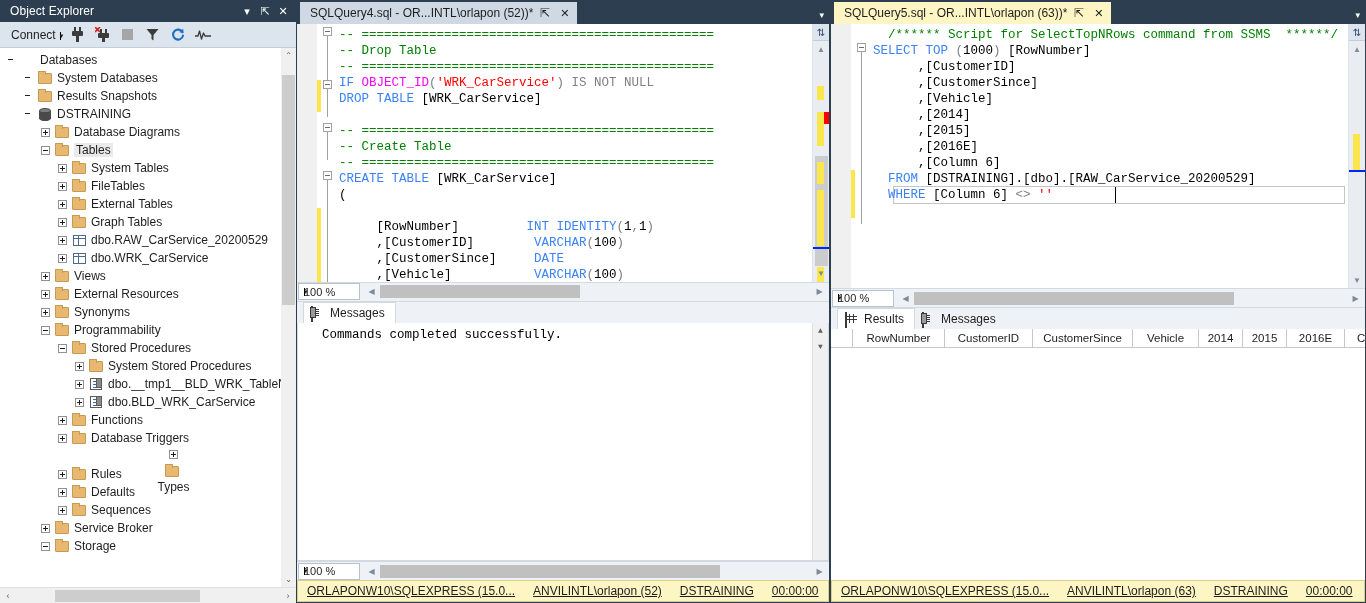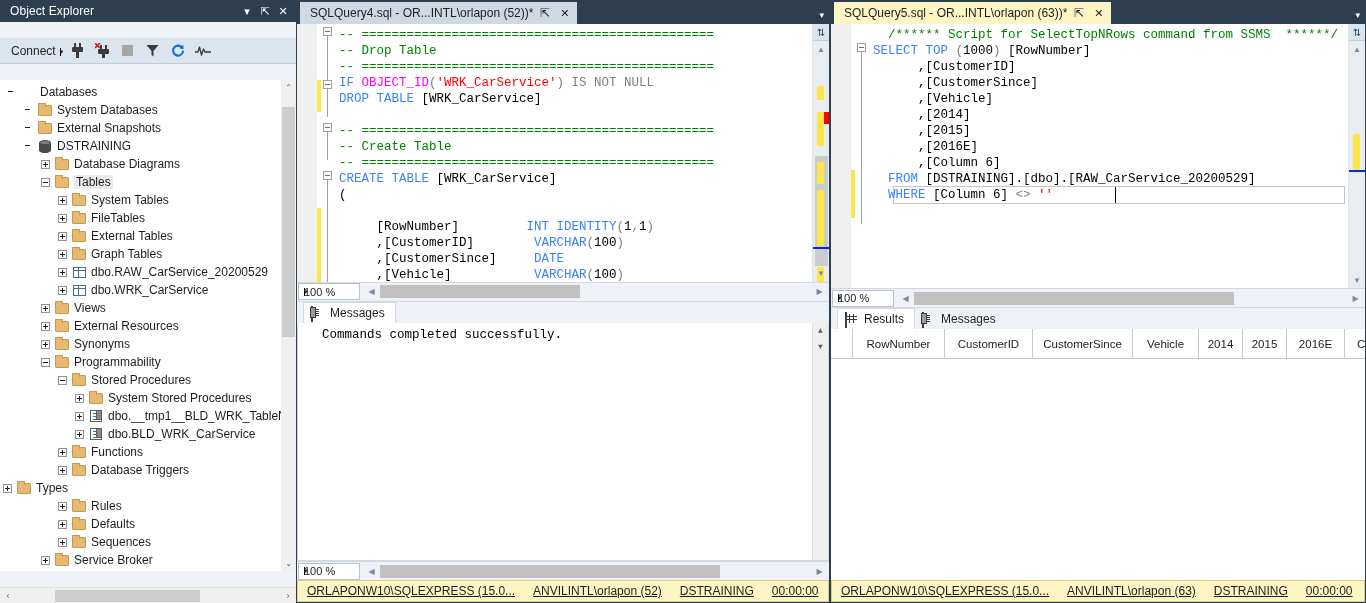--- a/index.html
+++ b/index.html
@@ -15,21 +15,21 @@
     position: relative;
     width: 1366px; height: 603px;
     background: #2d3e50;
   }
 
   
   #object-explorer {
     position: absolute; left: 0; top: 0;
     width: 296px; height: 603px;
     background: #eff3f7;
-    display: flex; flex-direction: column; gap: 16px;
+    display: flex; flex-direction: column;
   }
   .oe-titlebar {
     height: 22px;
     background: #2d3e50;
     color: #ffffff;
     display: flex; align-items: center;
     padding: 0 4px 0 10px;
     font-size: 12px;
   }
   .oe-title { flex: 1; letter-spacing: .1px; }
@@ -378,21 +378,21 @@
     width: 5px; height: 1px; background: #3b3b3b;
     box-shadow: 0 2px 0 #3b3b3b, 0 4px 0 #3b3b3b, 0 6px 0 #3b3b3b;
   }
   .ico-msg::after {
     content: ""; position: absolute; right: -4px; top: 0px;
     width: 4px; height: 9px; background: #9a9a9a; border: 1px solid #3b3b3b;
   }
 
   .grid-panel { flex: 1; background: #ffffff; overflow: hidden; position: relative; }
   .grid-header {
-    height: 30px; display: flex;
+    height: 19px; display: flex;
     border-bottom: 1px solid #c8c8c8;
     background: #ffffff;
     font-size: 11.5px;
   }
   .gh-corner { width: 22px; flex: 0 0 22px; border-right: 1px solid #c8c8c8; }
   .gh-cell {
     border-right: 1px solid #c8c8c8;
     display: flex; align-items: center; justify-content: center;
     padding: 0 6px;
     color: #1e1e1e; white-space: nowrap;
@@ -521,21 +521,21 @@
           </span>
           <span class="tlabel">System Databases</span>
         </div>
         <div class="tnode" style="padding-left: 21px;">
           <span class="expander none">
             <i></i>
           </span>
           <span class="ico">
             <span class="folder"></span>
           </span>
-          <span class="tlabel">External Snapshots</span>
+          <span class="tlabel">Results Snapshots</span>
         </div>
         <div class="tnode" style="padding-left: 21px;">
           <span class="expander none">
             <i></i>
           </span>
           <span class="ico">
             <span class="db-cyl"></span>
           </span>
           <span class="tlabel">DSTRAINING</span>
         </div>
@@ -694,21 +694,21 @@
         </div>
         <div class="tnode" style="padding-left: 55px;">
           <span class="expander plus">
             <i></i>
           </span>
           <span class="ico">
             <span class="folder"></span>
           </span>
           <span class="tlabel">Database Triggers</span>
         </div>
-        <div class="tnode" style="">
+        <div class="tnode" style="padding-left: 55px; flex-direction: column;">
           <span class="expander plus">
             <i></i>
           </span>
           <span class="ico">
             <span class="folder"></span>
           </span>
           <span class="tlabel">Types</span>
         </div>
         <div class="tnode" style="padding-left: 55px;">
           <span class="expander plus">

